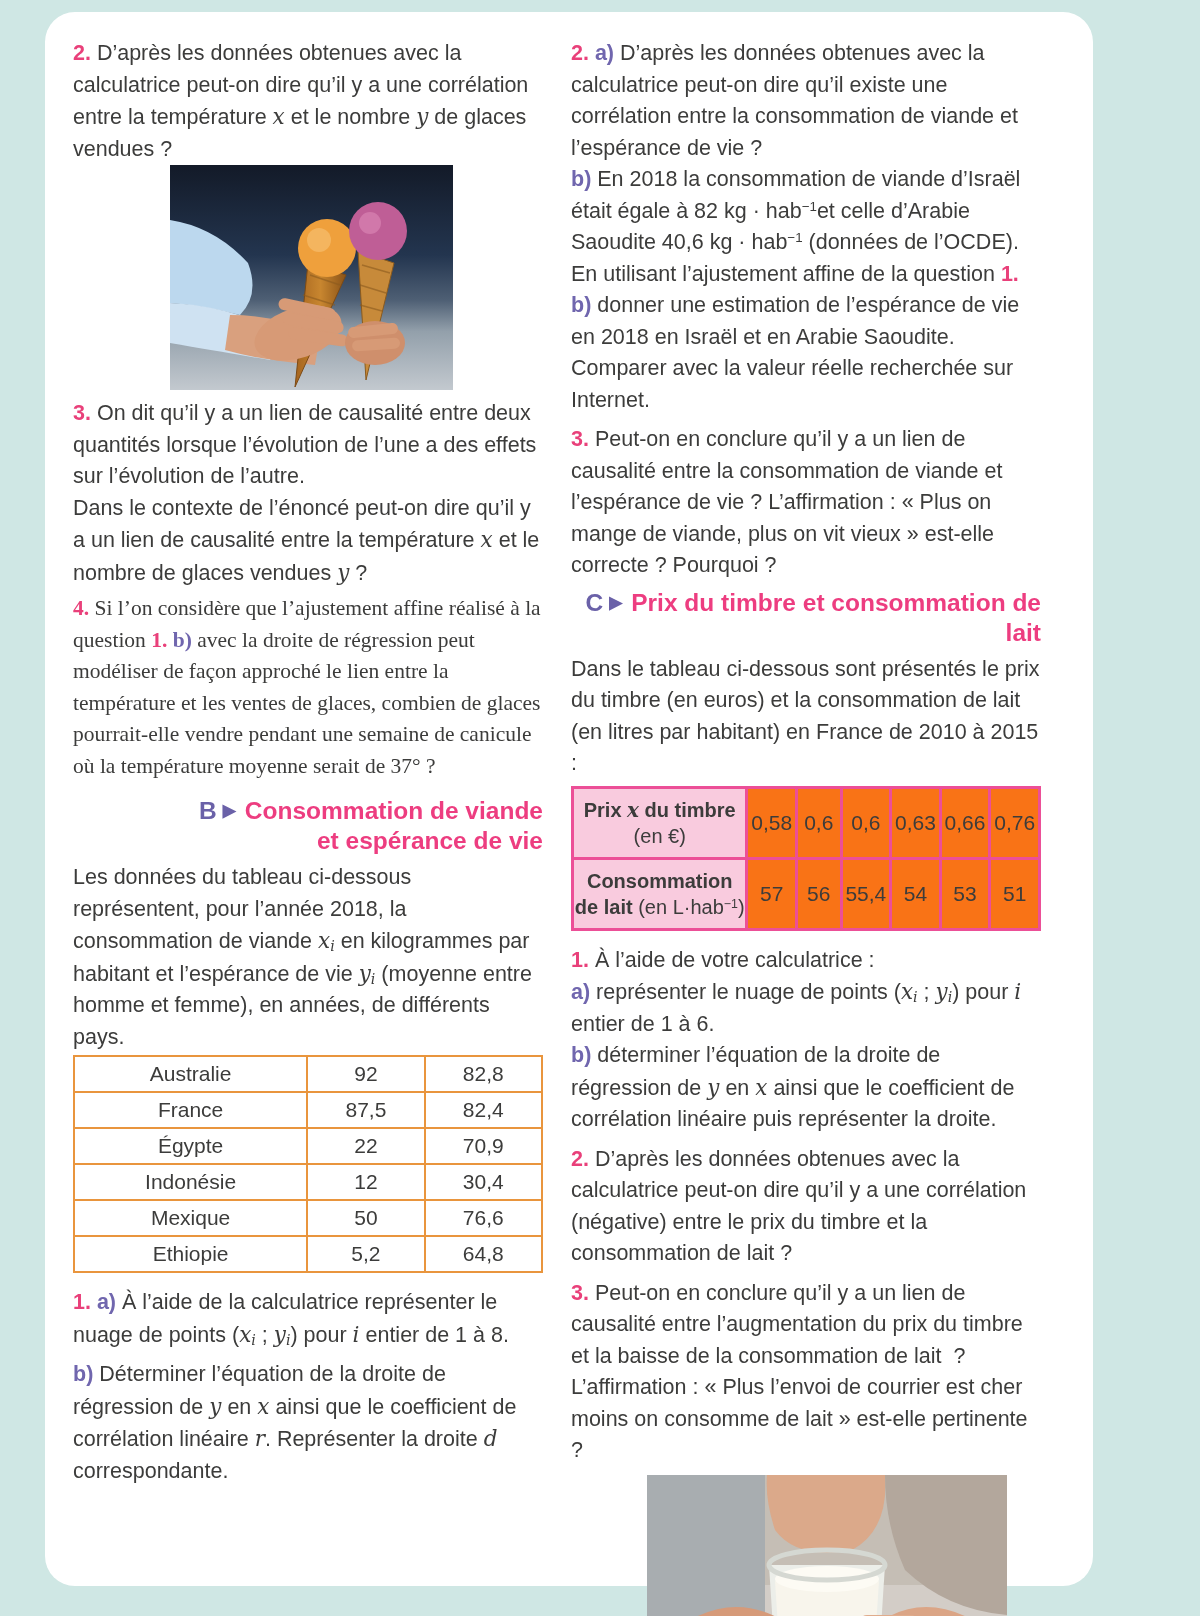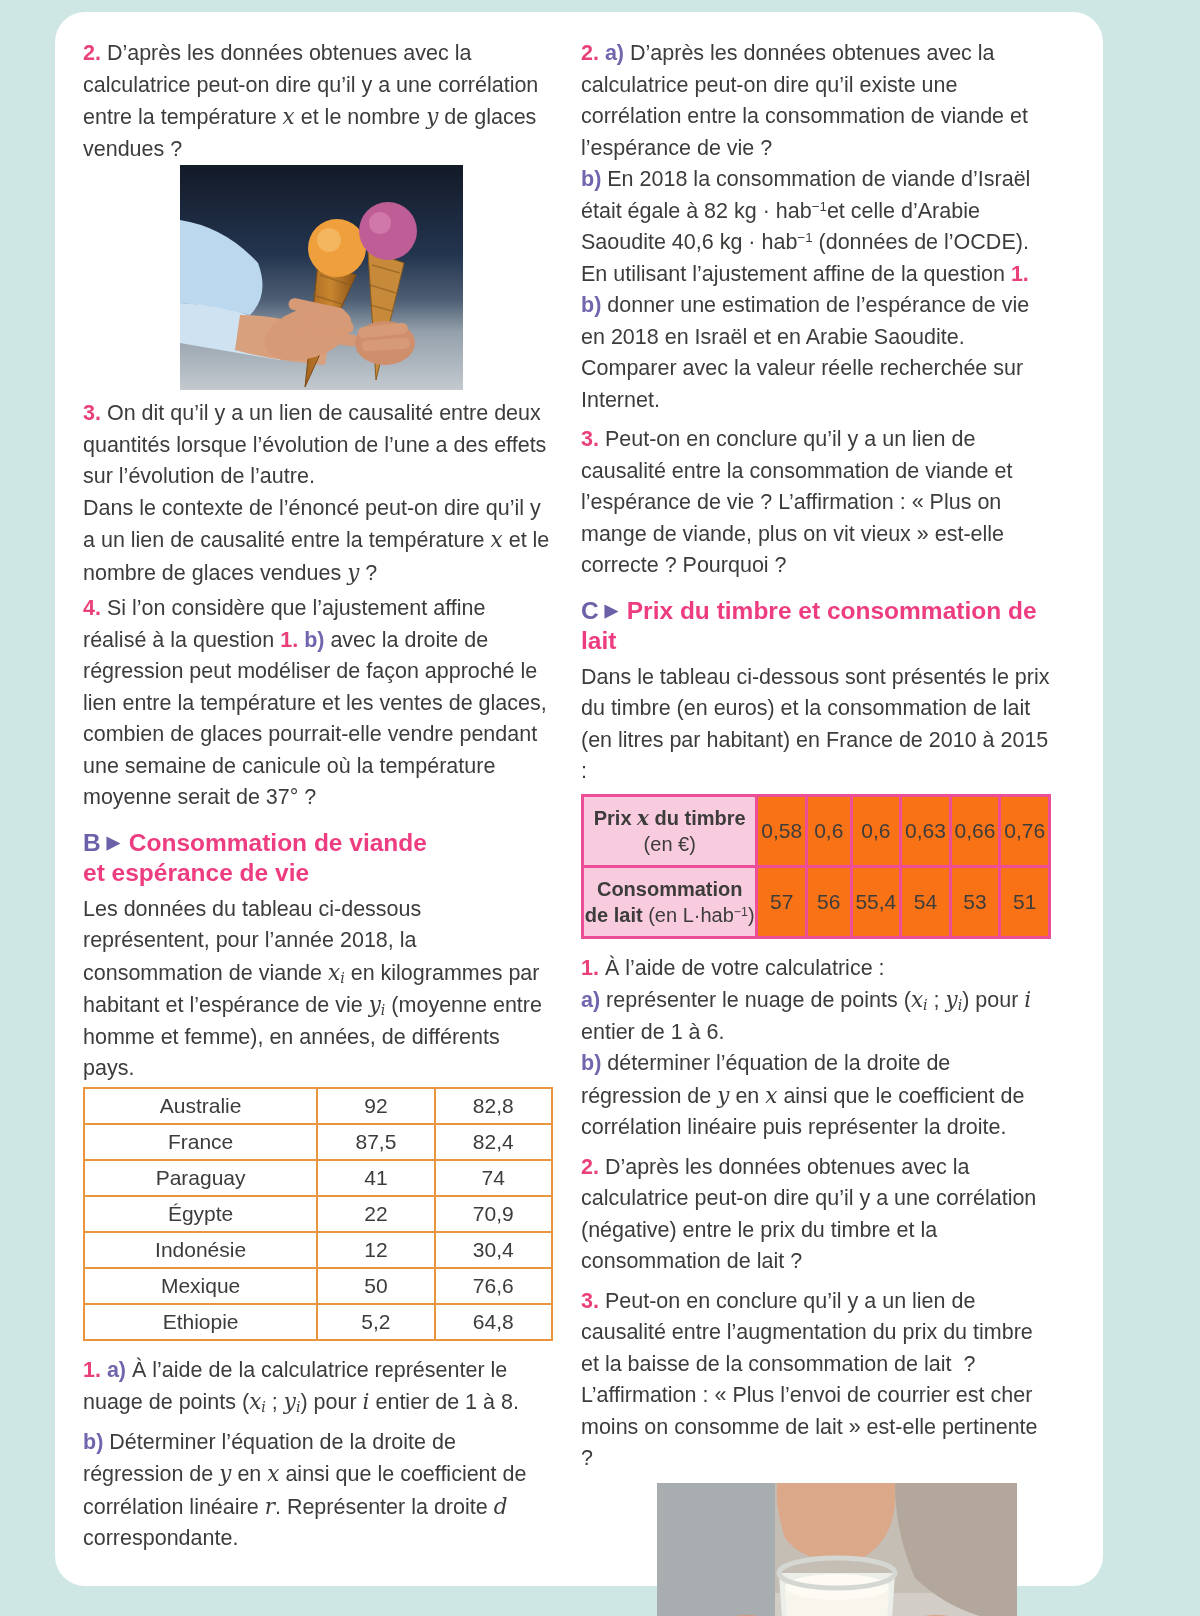--- a/index.html
+++ b/index.html
@@ -4,46 +4,46 @@
 <style>
   html,body{margin:0;padding:0;}
   .page{
     position:relative;width:1200px;height:1616px;
     background:var(--page-bg,#cfe7e4);
     font-family:"Liberation Sans",sans-serif;
     color:var(--body-text,#3c3c3b);
     overflow:hidden;
   }
   .panel{
-    position:absolute;left:55px;top:12px;width:1048px;height:1574px;
+    position:absolute;left:45px;top:12px;width:1048px;height:1574px;
     background:var(--panel-bg,#ffffff);border-radius:30px;
   }
   .content{display:flex;gap:28px;padding:26px 26px 0 28px;}
   .col{width:470px;flex:0 0 470px;}
 
   .para{
     font-size:21.5px;line-height:31.5px;margin:0 0 12px 0;
     white-space:pre-wrap;
   }
   .mb0{margin-bottom:0;} .mb4{margin-bottom:4px;} .mb8{margin-bottom:8px;}
-  .mb14{margin-bottom:14px;}
+  .mb14{margin-bottom:14px;font-family:Liberation Serif, serif;}
 
   .seg-plain{}
   .seg-num{color:var(--number-pink,#e9407a);font-weight:700;}
   .seg-letter{color:var(--letter-purple,#7066ae);font-weight:700;}
   .seg-bold{font-weight:700;}
   .seg-var{font-family:"DejaVu Serif",serif;font-style:italic;}
   .seg-varb{font-family:"DejaVu Serif",serif;font-style:italic;font-weight:700;}
   .seg-varsub{font-family:"DejaVu Serif",serif;font-style:italic;font-size:0.66em;vertical-align:-0.22em;line-height:0;}
   .seg-sup{font-size:0.62em;vertical-align:0.52em;line-height:0;}
 
   .section-heading{
     font-size:24.5px;font-weight:700;line-height:30px;
     color:var(--heading-pink,#ed3d80);
-    margin:14px 0 6px 0;white-space:pre-wrap;
+    margin:6px 0 6px 0;white-space:pre-wrap;text-align:right;
   }
   .h-letter{color:var(--heading-letter-purple,#6a61a8);margin-right:6px;}
   .h-arrow{color:var(--heading-letter-purple,#6a61a8);font-size:17px;vertical-align:3px;margin-right:9px;}
 
   
   .table-meat{border-collapse:collapse;width:470px;margin:2px 0 14px 0;}
   .table-meat td{border:2px solid var(--table-meat-border,#e9953d);text-align:center;font-size:21px;background:#fff;padding:5px 4px;}
   .table-meat td.th{background:var(--table-meat-header-bg,#fbd9ae);padding:8px 4px;}
   .table-meat .c1{width:152px;} .table-meat .c2{width:162px;} .table-meat .c3{width:148px;}
   .th-pays{font-weight:700;}
@@ -126,25 +126,20 @@
                 <td>Australie</td>
                 <td>92</td>
                 <td>82,8</td>
               </tr>
             <tr>
                 <td>France</td>
                 <td>87,5</td>
                 <td>82,4</td>
               </tr>
             <tr>
-                <td>Paraguay</td>
-                <td>41</td>
-                <td>74</td>
-              </tr>
-            <tr>
                 <td>Égypte</td>
                 <td>22</td>
                 <td>70,9</td>
               </tr>
             <tr>
                 <td>Indonésie</td>
                 <td>12</td>
                 <td>30,4</td>
               </tr>
             <tr>

